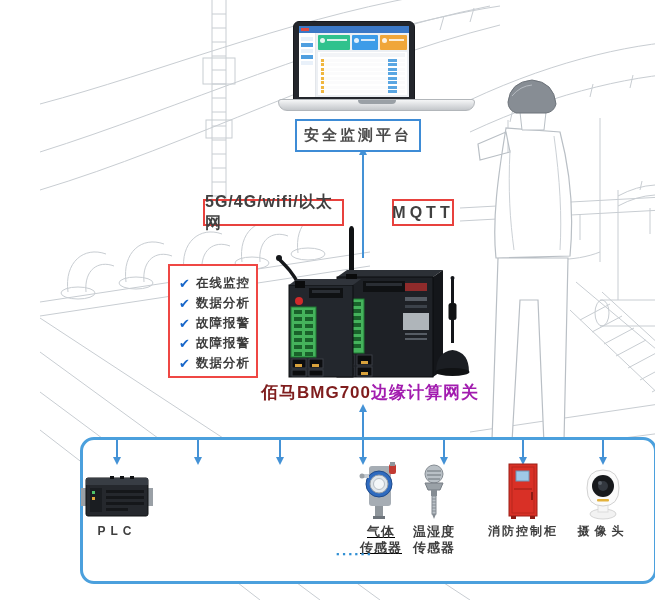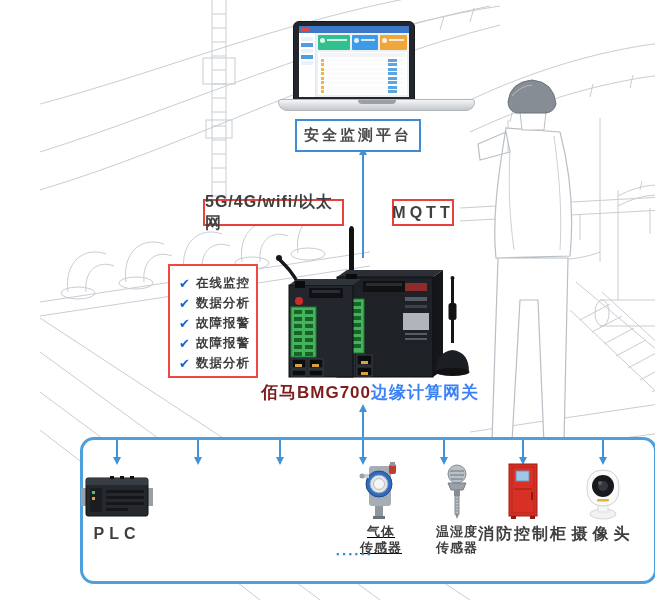--- a/index.html
+++ b/index.html
@@ -59,31 +59,31 @@
   .arr-dn::after{content:"";position:absolute;bottom:-7px;left:-3px;border-left:4px solid transparent;
     border-right:4px solid transparent;border-top:8px solid #4492d6;}
   .main-link{left:322px;top:154px;height:104px;}
   .label-link{left:322px;top:411px;height:26px;}
   .drop{top:440px;height:18px;z-index:5;}
 
   
   .gateway-art{position:absolute;left:235px;top:225px;z-index:4;}
   .gateway-label{position:absolute;left:180px;top:381px;width:300px;z-index:5;text-align:center;
     font-size:17px;font-weight:bold;letter-spacing:1px;}
-  .gw-brand{color:#7f1d1d;} .gw-suffix{color:#3b82f6;}
+  .gw-brand{color:#7f1d1d;} .gw-suffix{color:#a21caf;}
 
   
   .device-box{position:absolute;left:40px;top:437px;width:577px;height:147px;z-index:3;
     background:#fff;border:3px solid #4ba0dd;border-radius:14px;}
   .dev-col{position:absolute;top:462px;z-index:5;display:flex;flex-direction:column;align-items:center;}
   .dev-icon{height:58px;display:flex;align-items:flex-end;justify-content:center;}
-  .dev-label{margin-top:4px;font-size:16px;font-weight:bold;color:#3f3f3f;letter-spacing:2px;text-align:center;line-height:1.2;}
+  .dev-label{margin-top:4px;font-size:12px;font-weight:bold;color:#3f3f3f;letter-spacing:2px;text-align:center;line-height:1.2;}
   .dev-label.two{font-size:13px;letter-spacing:1px;}
   .col1{left:32px;width:90px;} .col2{left:113px;width:90px;} .col3{left:195px;width:90px;}
-  .col4{left:296px;width:90px;text-decoration:underline;} .col5{left:372px;width:90px;} .col6{left:428px;width:110px;}
+  .col4{left:296px;width:90px;text-decoration:underline;} .col5{left:349px;width:90px;} .col6{left:428px;width:110px;}
   .col7{left:513px;width:100px;}
   .wide-space{letter-spacing:5px;}
   .ellipsis{position:absolute;left:296px;top:549px;z-index:5;color:#2f8fd4;font-size:9px;letter-spacing:3px;}
 </style>
 </head>
 <body>
 <div class="stage">
 
 <svg class="bg" width="655" height="600" viewBox="0 0 655 600">
   <g stroke="#c8cdd2" stroke-width="1" fill="none">

